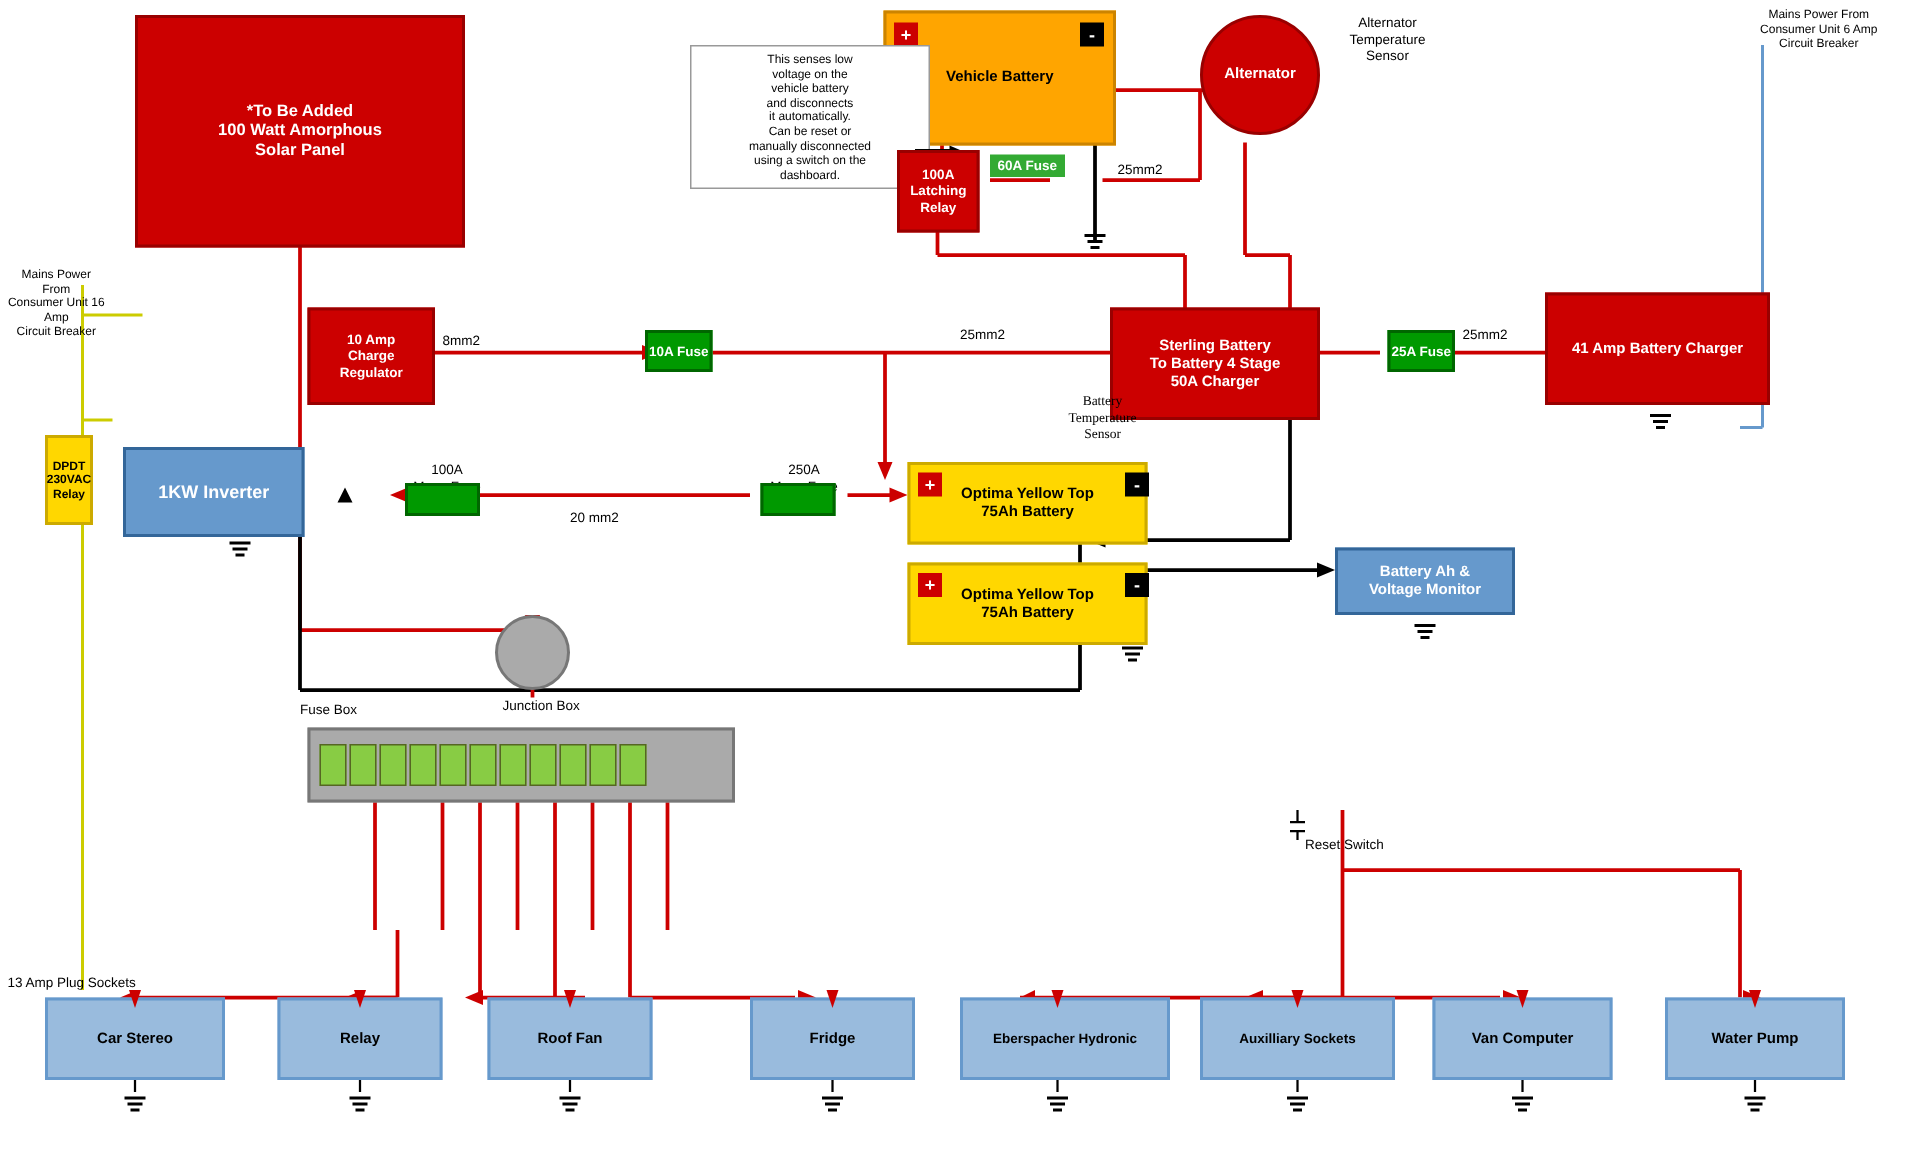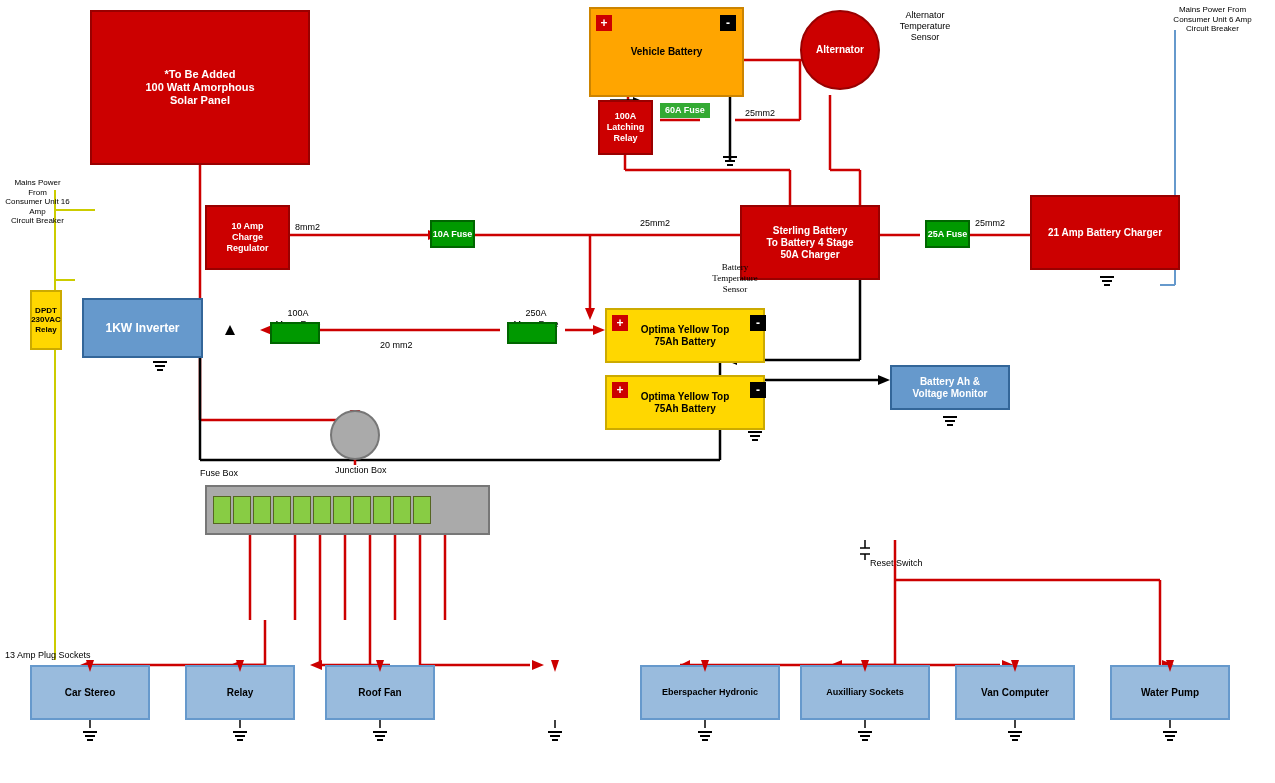--- a/index.html
+++ b/index.html
@@ -248,20 +248,23 @@
   <div style="position:absolute; left:720px; top:15px; width:16px; height:16px; background:#000; color:white; display:flex; align-items:center; justify-content:center; font-weight:bold; font-size:12px;">-</div>
 
   <div class="component box-red box-circle" style="left:800px; top:10px; width:80px; height:80px;">
     <span>Alternator</span>
   </div>
 
   <div class="label-text" style="left:880px; top:10px; width:90px;">
     <span>Alternator<br>Temperature<br>Sensor</span>
   </div>
 
+  <div class="label-text" style="left:460px; top:30px; width:160px; border:1px solid #999; padding:4px; background:#fff; font-size:8px;">
+    <span>This senses low<br>voltage on the<br>vehicle battery<br>and disconnects<br>it automatically.<br>Can be reset or<br>manually disconnected<br>using a switch on the<br>dashboard.</span>
+  </div>
 
   <svg style="position:absolute;top:90px;left:610px;width:30px;height:20px;overflow:visible;">
     <line x1="0" y1="10" x2="25" y2="10" stroke="#000" stroke-width="1.5"></line>
     <polygon points="23,7 23,13 30,10" fill="#000"></polygon>
   </svg>
 
   <div class="component box-red" style="left:598px; top:100px; width:55px; height:55px; font-size:9px;">
     <span>100A<br>Latching<br>Relay</span>
   </div>
 
@@ -297,21 +300,21 @@
 
   <div class="component box-green" style="left:925px; top:220px; width:45px; height:28px; font-size:9px;">
     <span>25A Fuse</span>
   </div>
 
   <div class="label-text" style="left:975px; top:218px;">
     <span>25mm2</span>
   </div>
 
   <div class="component box-red" style="left:1030px; top:195px; width:150px; height:75px; font-size:10px;">
-    <span>21 Amp Battery Charger</span>
+    <span>41 Amp Battery Charger</span>
   </div>
 
   <div class="label-text" style="left:700px; top:262px; width:70px;font-family:Liberation Serif, serif;">
     <span>Battery<br>Temperature<br>Sensor</span>
   </div>
 
   <div class="component box-blue" style="left:82px; top:298px; width:121px; height:60px; font-size:12px;">
     <span>1KW Inverter</span>
   </div>
 
@@ -405,20 +408,23 @@
   </div>
 
   <div class="component box-light-blue" style="left:185px; top:665px; width:110px; height:55px;">
     <span>Relay</span>
   </div>
 
   <div class="component box-light-blue" style="left:325px; top:665px; width:110px; height:55px;">
     <span>Roof Fan</span>
   </div>
 
+  <div class="component box-light-blue" style="left:500px; top:665px; width:110px; height:55px;">
+    <span>Fridge</span>
+  </div>
 
   <div class="component box-light-blue" style="left:640px; top:665px; width:140px; height:55px; font-size:9px;">
     <span>Eberspacher Hydronic</span>
   </div>
 
   <div class="component box-light-blue" style="left:800px; top:665px; width:130px; height:55px; font-size:9px;">
     <span>Auxilliary Sockets</span>
   </div>
 
   <div class="component box-light-blue" style="left:955px; top:665px; width:120px; height:55px; font-size:10px;text-align:right;">

